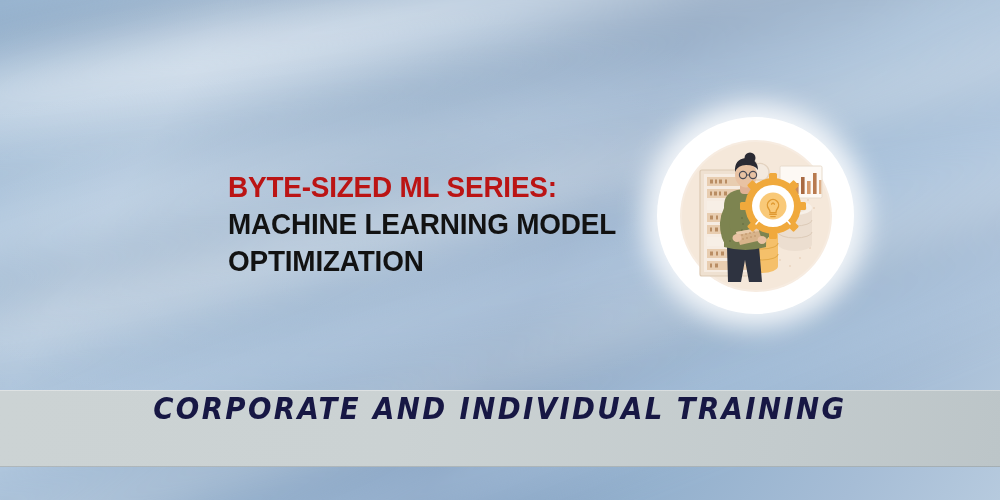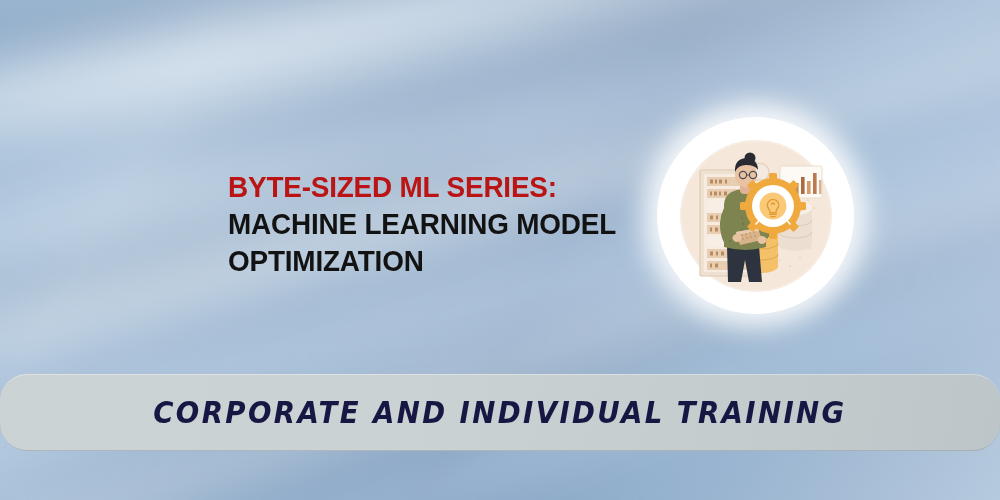--- a/index.html
+++ b/index.html
@@ -92,26 +92,26 @@
   .illus-inner{
     position:absolute;
     left:50%; top:50%;
     width:152px; height:152px;
     margin:-76px 0 0 -76px;
   }
 
   
   .ribbon{
     position:absolute;
-    left:0; top:374px;
+    left:0; top:390px;
     width:1000px; height:77px;
     background:linear-gradient(100deg,#ccd3d4 0%, #cbd2d3 40%, #c3cbcd 78%, #bcc5c8 100%);
     border-top:1px solid rgba(255,255,255,.35);
     border-bottom:1px solid rgba(120,132,140,.35);
-    display:flex; align-items:center; justify-content:center;border-radius:27px;
+    display:flex; justify-content:center;
   }
   .ribbon-text{
     font-family:"DejaVu Sans", sans-serif;
     font-weight:bold;
     font-style:italic;
     font-size:30px;
     letter-spacing:2.6px;
     color:#171744;
     transform:scaleX(.92);
     white-space:nowrap;

